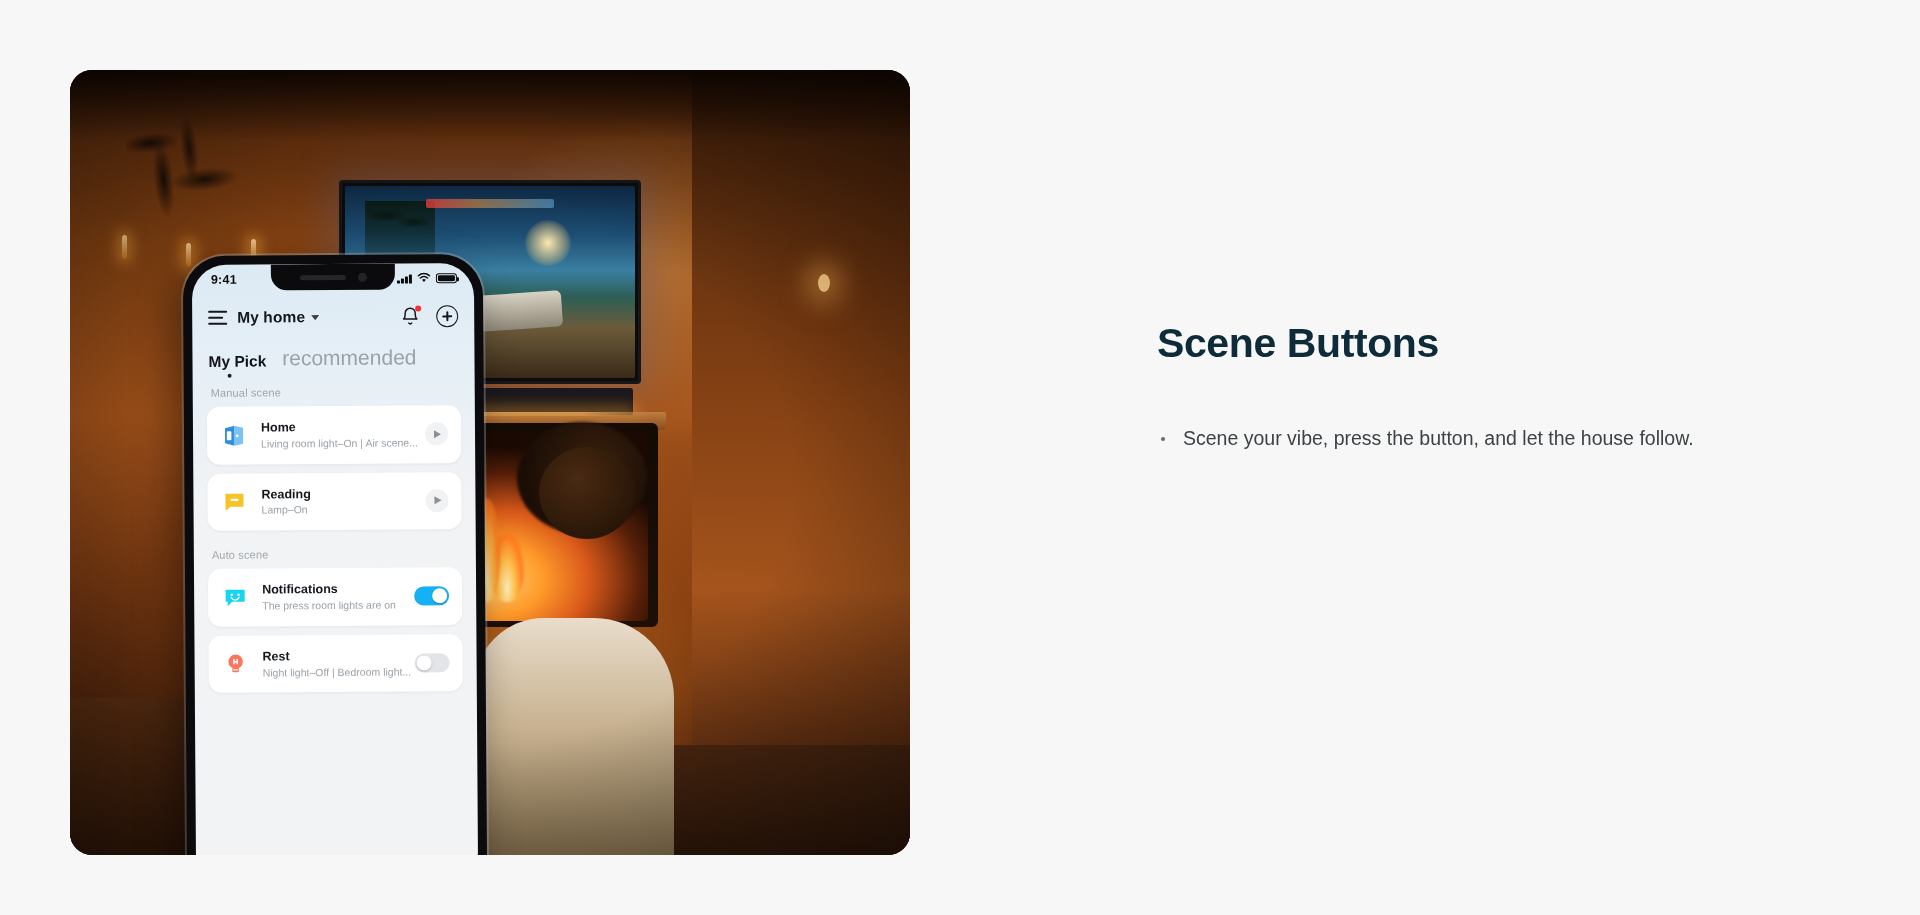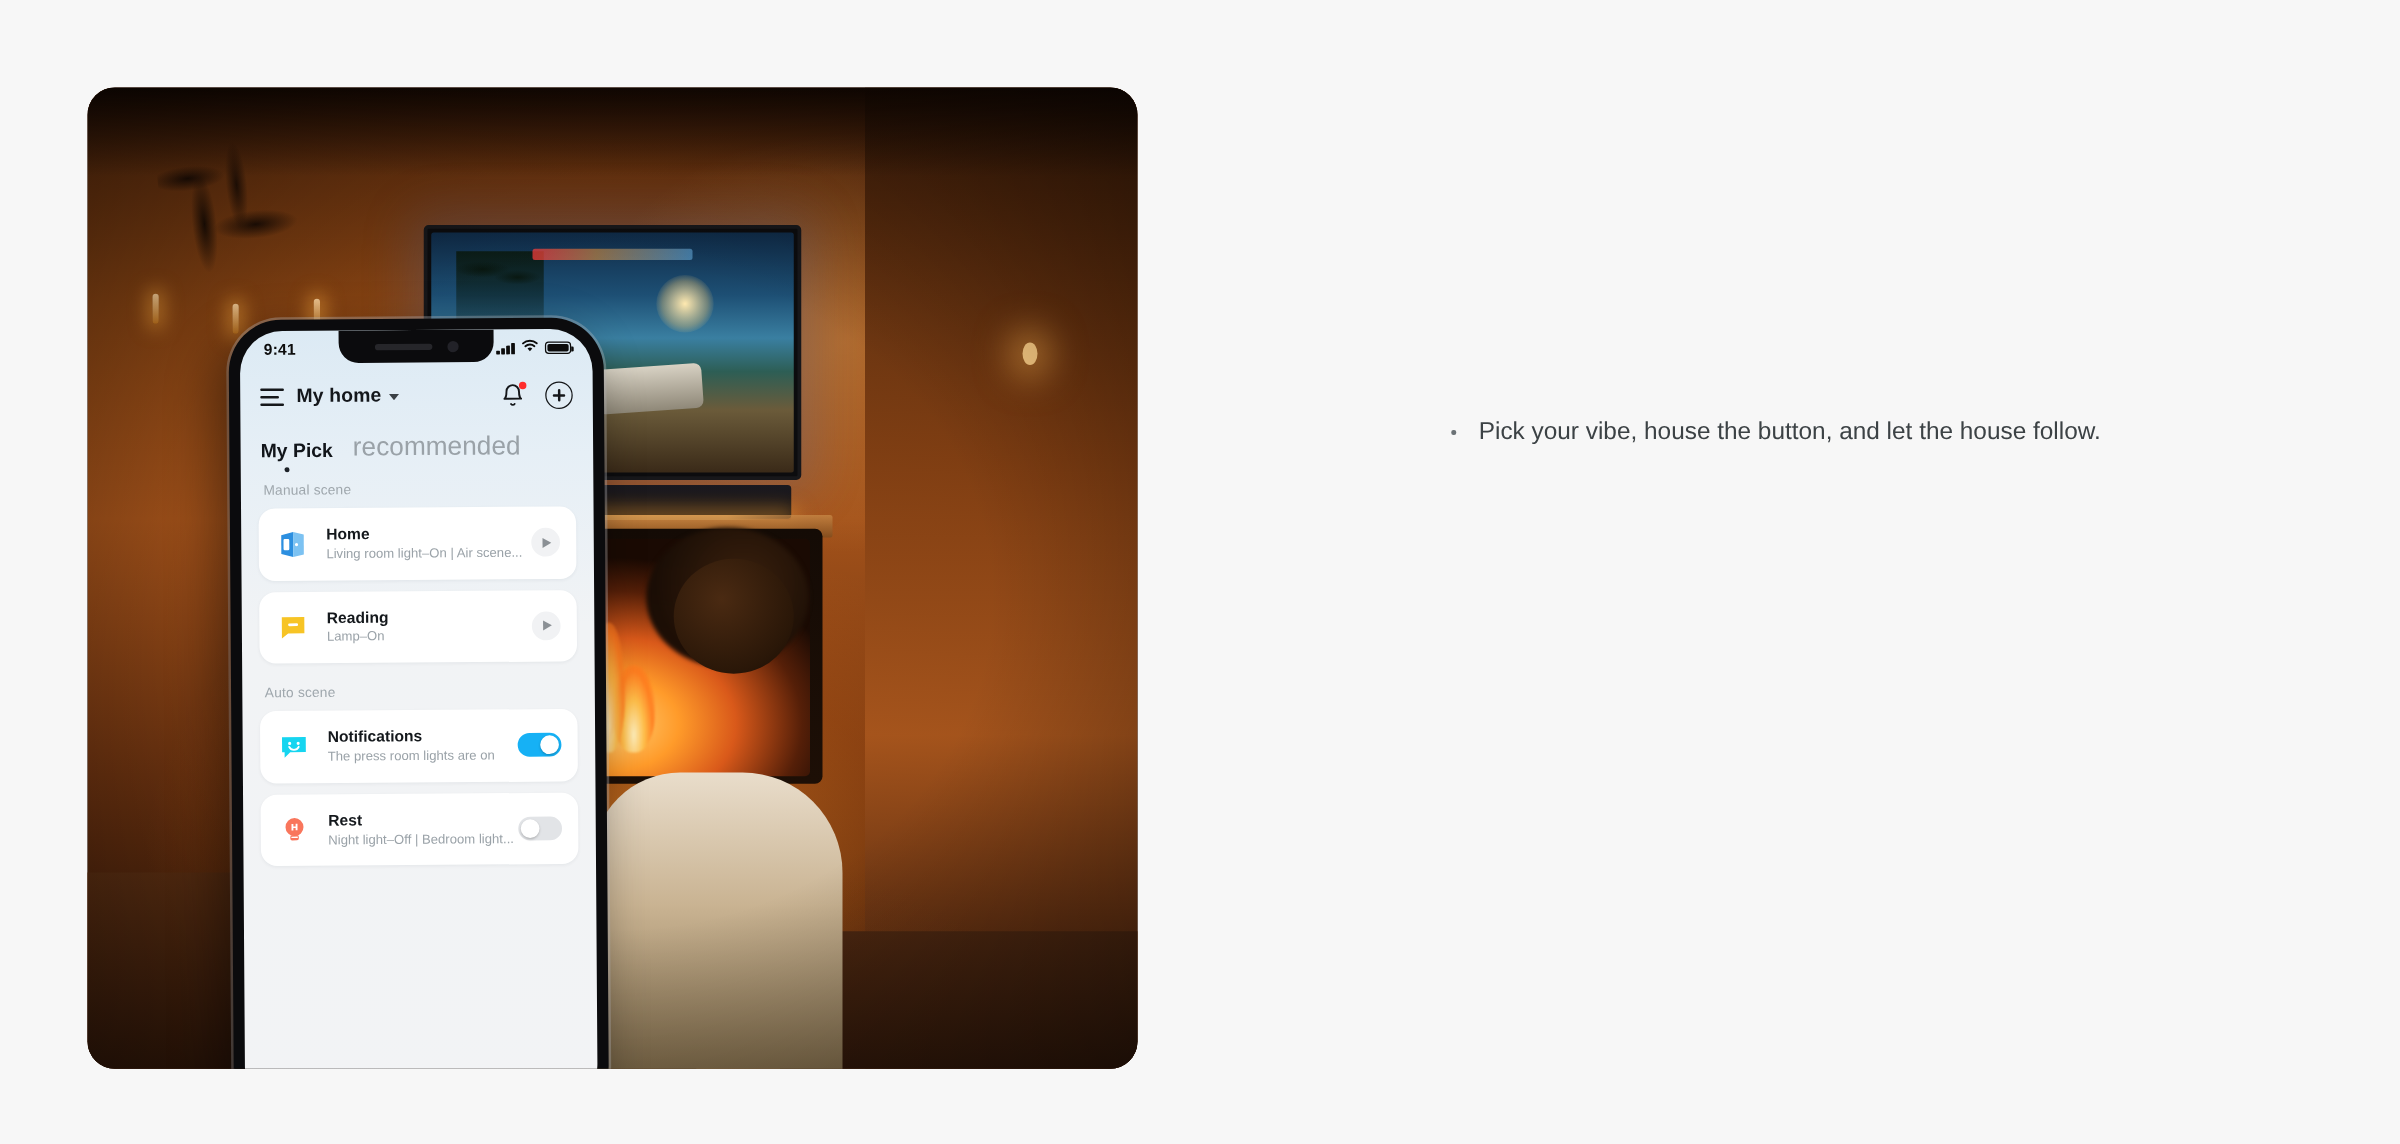--- a/index.html
+++ b/index.html
@@ -464,18 +464,19 @@
                 <i></i>
               </div>
           </div>
 
         </div>
       </div>
     </div>
   </div>
 
   <div class="copy">
+    <h1>Scene Buttons</h1>
     <ul class="bullets">
-      <li>Pick your vibe, house the button, and let the house follow.</li>
+      <li>Scene your vibe, press the button, and let the house follow.</li>
     </ul>
   </div>
 
 </div>
 
 </body></html>

